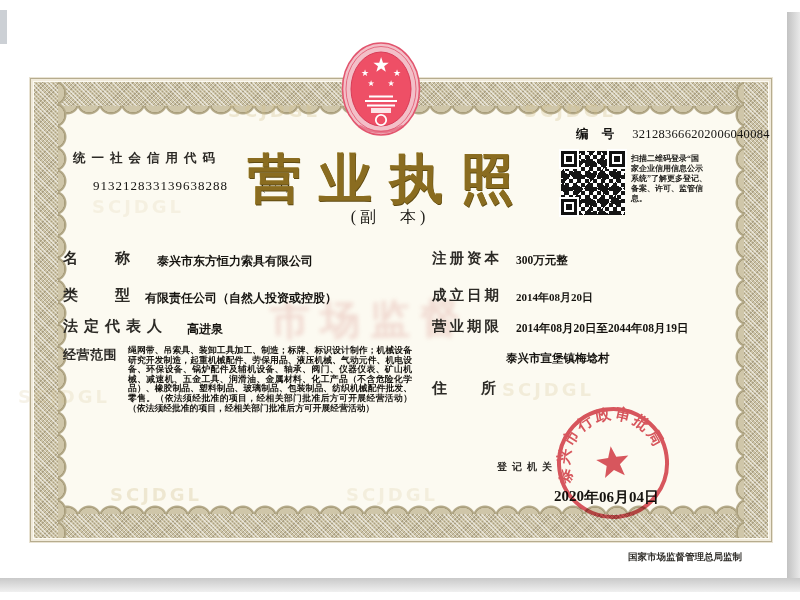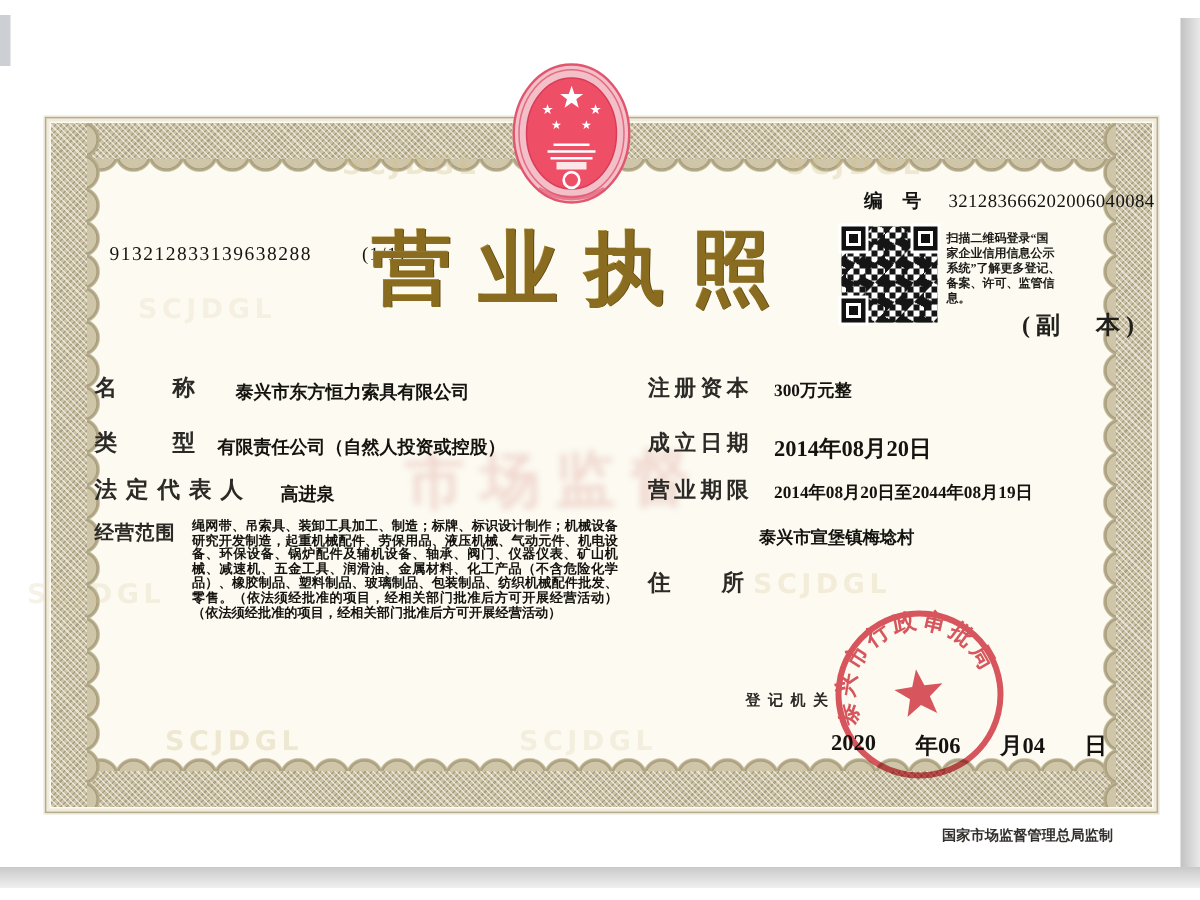--- a/index.html
+++ b/index.html
@@ -43,31 +43,31 @@
   .wm4{left:502px;top:379px;opacity:.24;} .wm5{left:110px;top:484px;} .wm6{left:346px;top:484px;opacity:.20;}
   .wm7{left:18px;top:386px;opacity:.20;}
   .ghost{position:absolute;left:270px;top:292px;z-index:1;font-size:40px;font-weight:bold;
          letter-spacing:10px;color:#cf7b74;opacity:.26;filter:blur(2px);transform:rotate(-1deg);}
 
   
   .emblem{position:absolute;left:341px;top:41px;width:80px;height:98px;z-index:4;}
   .credit{position:absolute;left:73px;top:150px;z-index:2;}
   .credit .lab{font-size:12.5px;font-weight:bold;letter-spacing:6px;color:#2c2a26;}
   .credit .code-line{margin-top:11px;font-size:13px;color:#141311;}
-  .credit .code{letter-spacing:1px;}
+  .credit .code{letter-spacing:1px;margin-left:20px;}
   .credit .pg{margin-left:30px;font-size:12.5px;letter-spacing:1px;}
   .serial{position:absolute;left:564px;top:126px;z-index:2;font-size:12.5px;color:#141311;padding-left:12px;}
   .serial .lab{font-weight:bold;letter-spacing:5px;}
   .serial .num{margin-left:10px;letter-spacing:.3px;}
   .title{position:absolute;left:20px;right:40px;top:144px;z-index:2;text-align:center;
          font-family:"DejaVu Sans","Liberation Sans",sans-serif;font-weight:bold;font-size:53px;
          letter-spacing:18px;color:#8a6c20;
          text-shadow:.6px .6px 0 #5f4a12, -.4px -.4px 0 #a98f3e;}
-  .subtitle{position:absolute;left:20px;right:40px;top:207px;z-index:2;text-align:right;
-            font-size:16px;font-weight:bold;letter-spacing:4px;color:#22201c;}
+  .subtitle{position:absolute;left:20px;right:40px;top:207px;z-index:2;text-align:center;
+            font-size:16px;font-weight:normal;letter-spacing:4px;color:#22201c;}
 
   
   .qr{position:absolute;left:561px;top:151px;width:64px;height:64px;z-index:2;background:#fff;
       background-image:repeating-conic-gradient(#151515 0% 25%,rgba(0,0,0,0) 0% 50%),
                        repeating-conic-gradient(from 45deg,#151515 0% 20%,rgba(0,0,0,0) 0% 50%);
       background-size:8px 8px,13px 13px;background-position:0 0,3px 5px;}
   .qr i{position:absolute;width:16px;height:16px;border:3px solid #111;background:#fff;
         box-sizing:border-box;box-shadow:0 0 0 2px #fff;}
   .qr i::after{content:"";position:absolute;inset:2px;background:#111;}
   .qr .tl{left:0;top:0;} .qr .tr{right:0;top:0;} .qr .bl{left:0;bottom:0;}
@@ -80,21 +80,21 @@
   .ls8{letter-spacing:6px;}           
   .ls0{font-size:13px;letter-spacing:.5px;} 
   .ls4{font-size:14.5px;letter-spacing:3px;} 
   .val{position:absolute;z-index:2;font-size:12px;font-weight:bold;color:#15130f;white-space:nowrap;}
   .scope-val{position:absolute;left:128px;top:346px;width:284px;z-index:2;font-size:8.8px;
              line-height:9.6px;font-weight:bold;color:#15130f;text-align:justify;text-justify:inter-ideograph;}
 
   .authority-lbl{position:absolute;left:497px;top:460px;z-index:2;font-size:10px;font-weight:bold;
                  letter-spacing:5px;color:#2c2a26;}
   .date-line{position:absolute;left:554px;top:488px;width:184px;z-index:2;display:flex;
-             justify-content:space-between;font-size:15px;font-weight:bold;color:#15130f;}
+             justify-content:flex-start;font-size:15px;font-weight:bold;color:#15130f;}
 
   
   .seal{position:absolute;left:553px;top:403px;width:120px;height:120px;z-index:5;
         transform:rotate(-8deg);opacity:.88;mix-blend-mode:multiply;}
 
   
   .foot-left{position:absolute;left:20px;top:551px;z-index:2;font-size:9.5px;color:#33312d;white-space:nowrap;}
   .foot-left .url{margin-left:8px;font-family:"Liberation Mono","DejaVu Sans Mono",monospace;
                   font-size:11px;font-weight:bold;color:#222;}
   .foot-mid{position:absolute;left:367px;top:548px;width:215px;z-index:2;font-size:8.8px;line-height:10.5px;
@@ -133,20 +133,21 @@
     <text x="50" y="45" font-size="8" fill="#ffffff" text-anchor="middle" font-family="DejaVu Sans">★</text>
     <g stroke="#ffffff" fill="none" stroke-width="1.8">
       <path d="M24,60 h32 M28,55.5 h24 M26,64.5 h28"></path>
     </g>
     <rect x="30" y="67" width="20" height="5" fill="#ffffff" opacity=".85"></rect>
     <circle cx="40" cy="79" r="5.2" fill="none" stroke="#ffffff" stroke-width="1.8"></circle>
     <path d="M18,85 q22,12 44,0" fill="none" stroke="#e2556e" stroke-width="3" opacity=".65"></path>
   </svg>
 
   <div class="credit">
+    <div class="lab">统一社会信用代码</div>
     <div class="code-line">
       <span class="code">913212833139638288</span>
       <span class="pg">(1/1)</span>
     </div>
   </div>
 
   <div class="serial">
     <span class="lab">编 号</span>
     <span class="num">321283666202006040084</span>
   </div>
@@ -173,21 +174,21 @@
   <div class="lbl ls8" style="left:63px;top:317px;">法定代表人</div>
   <div class="val" style="left:187px;top:321px;">高进泉</div>
 
   <div class="lbl ls0" style="left:63px;top:346px;">经营范围</div>
   <div class="scope-val">绳网带、吊索具、装卸工具加工、制造；标牌、标识设计制作；机械设备研究开发制造，起重机械配件、劳保用品、液压机械、气动元件、机电设备、环保设备、锅炉配件及辅机设备、轴承、阀门、仪器仪表、矿山机械、减速机、五金工具、润滑油、金属材料、化工产品（不含危险化学品）、橡胶制品、塑料制品、玻璃制品、包装制品、纺织机械配件批发、零售。（依法须经批准的项目，经相关部门批准后方可开展经营活动）（依法须经批准的项目，经相关部门批准后方可开展经营活动）</div>
 
   <div class="lbl ls4" style="left:432px;top:249px;">注册资本</div>
   <div class="val" style="left:516px;top:253px;font-size:11.5px;">300万元整</div>
 
   <div class="lbl ls4" style="left:432px;top:286px;">成立日期</div>
-  <div class="val" style="left:516px;top:290px;font-size:15px;">2014年08月20日</div>
+  <div class="val" style="left:516px;top:290px;font-size:11px;">2014年08月20日</div>
 
   <div class="lbl ls4" style="left:432px;top:317px;">营业期限</div>
   <div class="val" style="left:516px;top:321px;font-size:11.5px;">2014年08月20日至2044年08月19日</div>
 
   <div class="lbl sp2" style="left:432px;top:347px;letter-spacing:34px;margin-top:32px;">住所</div>
   <div class="val" style="left:506px;top:351px;font-size:11.5px;">泰兴市宣堡镇梅埝村</div>
 
   <div class="authority-lbl">登记机关</div>
   <div class="date-line">
     <span>2020</span>

